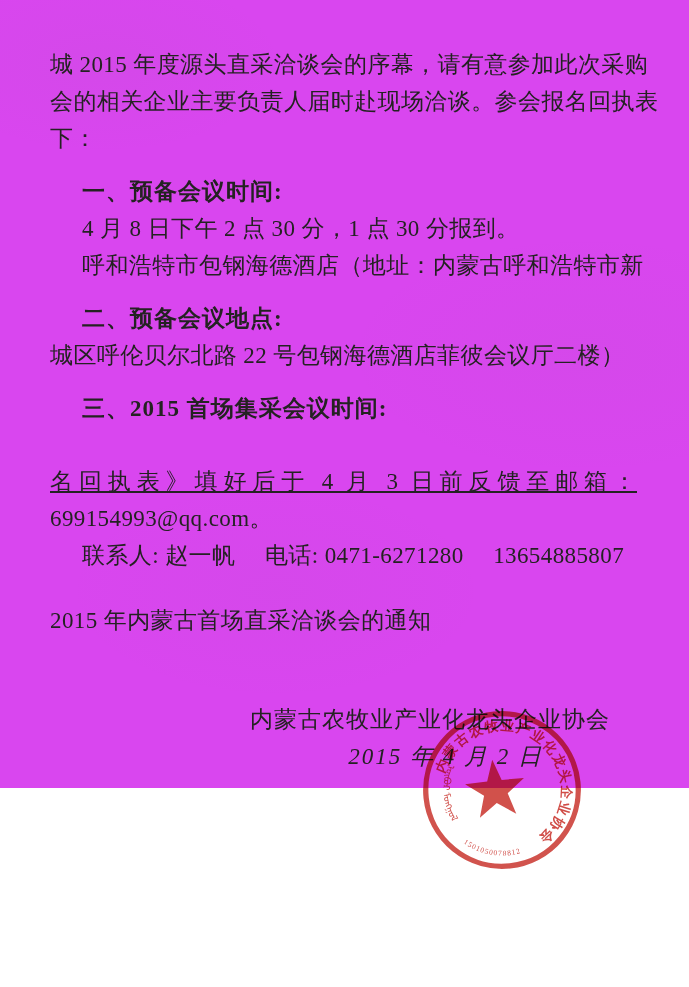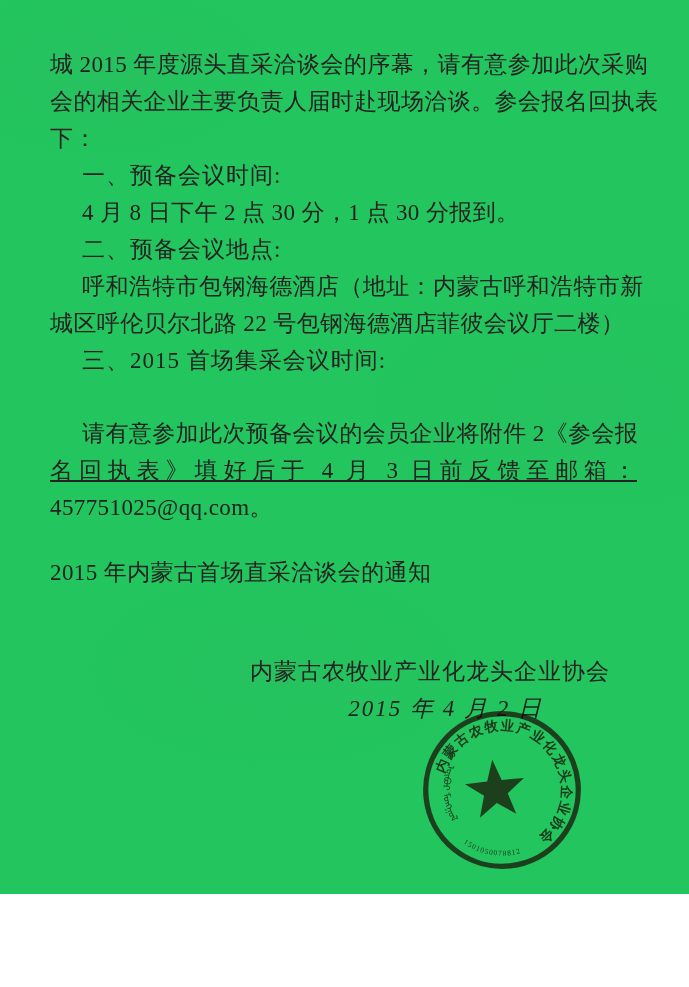--- a/index.html
+++ b/index.html
@@ -4,22 +4,22 @@
 <style>
   * { margin: 0; padding: 0; box-sizing: border-box; }
   html, body { width: 689px; height: 987px; }
   body {
     font-family: "Liberation Serif", "DejaVu Serif", serif;
     overflow: hidden;
   }
   .page {
     position: relative;
     width: 689px;
-    height: 894px;
-    background: #22c55e;
+    height: 788px;
+    background: #d946ef;
   }
   
   .page::before {
     content: "";
     position: absolute;
     inset: 0;
     background:
       radial-gradient(ellipse 300px 150px at 15% 8%, rgba(120,120,120,0.05), transparent 60%),
       radial-gradient(ellipse 400px 200px at 85% 45%, rgba(120,120,120,0.04), transparent 60%),
       radial-gradient(ellipse 350px 180px at 40% 75%, rgba(120,120,120,0.04), transparent 60%);
@@ -31,21 +31,21 @@
     padding: 46px 52px 0 50px;
     color: #242222;
   }
   .line {
     height: 37px;
     line-height: 37px;
     font-size: 23px;
     white-space: nowrap;
     letter-spacing: 0.4px;
   }
-  .line.heading { font-weight: normal; letter-spacing: 1px; }
+  .line.heading { font-weight: bold; letter-spacing: 1px; margin-top: 16px; }
   .line.indent, .line.heading { padding-left: 32px; }
   .line.stretch {
     white-space: normal;
     text-align: justify;
     text-align-last: justify;
     letter-spacing: 1px;
     text-decoration: underline;
   }
   .line.spacer { height: 36px; }
   .line.spacer-small { height: 28px; }
@@ -79,28 +79,28 @@
 
 <div class="page">
 
   <div class="content">
     <div id="doc-lines">
         <div class="line body">城 2015 年度源头直采洽谈会的序幕，请有意参加此次采购</div>
         <div class="line body">会的相关企业主要负责人届时赴现场洽谈。参会报名回执表</div>
         <div class="line body">下：</div>
         <div class="line heading">一、预备会议时间:</div>
         <div class="line indent">4 月 8 日下午 2 点 30 分，1 点 30 分报到。</div>
+        <div class="line indent">呼和浩特市包钢海德酒店（地址：内蒙古呼和浩特市新</div>
         <div class="line heading">二、预备会议地点:</div>
-        <div class="line indent">呼和浩特市包钢海德酒店（地址：内蒙古呼和浩特市新</div>
         <div class="line body">城区呼伦贝尔北路 22 号包钢海德酒店菲彼会议厅二楼）</div>
         <div class="line heading">三、2015 首场集采会议时间:</div>
         <div class="line spacer"></div>
-        <div class="line indent">请有意参加此次预备会议的会员企业将附件 2《参会报</div>
         <div class="line stretch">名回执表》填好后于 4 月 3 日前反馈至邮箱：</div>
-        <div class="line body">457751025@qq.com。</div>
+        <div class="line body">699154993@qq.com。</div>
+        <div class="line indent">联系人: 赵一帆　 电话: 0471-6271280　 13654885807</div>
         <div class="line spacer-small"></div>
         <div class="line body">2015 年内蒙古首场直采洽谈会的通知</div>
       </div>
 
     <div class="signature">
       <div class="sig-line org">内蒙古农牧业产业化龙头企业协会</div>
       <div class="sig-line date">2015 年 4 月 2 日</div>
     </div>
   </div>
 

